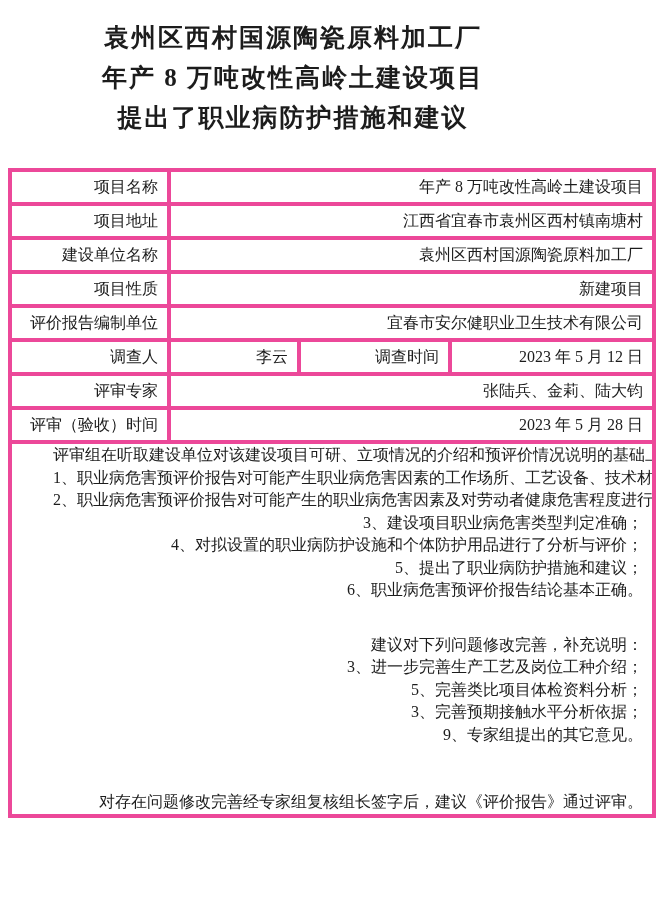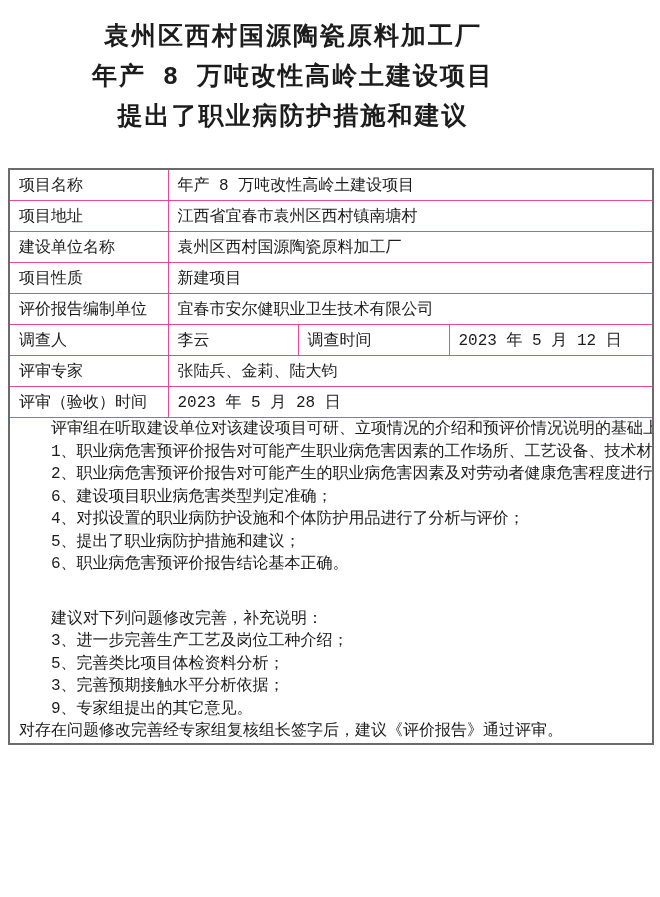--- a/index.html
+++ b/index.html
@@ -3,41 +3,41 @@
 <meta charset="utf-8">
 <style>
   html, body { margin: 0; padding: 0; }
   body {
     width: 660px; height: 897px;
     background: #ffffff;
     color: #1c1c1c;
     font-family: "Liberation Serif", "DejaVu Serif", serif;
     overflow: hidden;
   }
-  .page { width: 586px; height: 897px; position: relative; font-family: Liberation Mono, monospace; }
+  .page { width: 586px; height: 897px; position: relative; }
 
   .doc-title { text-align: center; padding-top: 18px; }
   .doc-title .t-line {
     font-size: 25px;
     font-weight: bold;
     line-height: 40px;
     letter-spacing: 2px;
     white-space: nowrap;
   }
 
   table.info {
     border-collapse: collapse;
     table-layout: fixed;
     width: 644px;
     margin: 30px 8px 0 8px;
   }
   table.info td {
-    border: 1px solid #ec4899;
+    border: 4px solid #ec4899;
     font-size: 16px;
-    text-align: left;
+    text-align: right;
     vertical-align: middle;
     height: 30px;
     padding: 0 9px;
     overflow: hidden;
     white-space: nowrap;
   }
   table.info { border: 2px solid #6b6b6b; }
 
   td.opinion-cell {
     height: 430px;
@@ -46,21 +46,21 @@
     padding: 3px 7px 0 7px;
     white-space: normal;
   }
   .opinion-cell p {
     margin: 0;
     font-size: 16px;
     line-height: 22.5px;
     text-indent: 2em;
   }
   .opinion-cell p.gap-1 { margin-top: 32px; }
-  .opinion-cell p.gap-2 { }
+  .opinion-cell p.gap-2 { margin-top: 45px; }
   .opinion-cell p.no-indent { text-indent: 0; }
 </style>
 </head>
 <body>
 
 <div class="page">
 
   <div class="doc-title">
     <div class="t-line">袁州区西村国源陶瓷原料加工厂</div>
     <div class="t-line">年产 8 万吨改性高岭土建设项目</div>
@@ -107,21 +107,21 @@
       </tr>
       <tr>
         <td>评审（验收）时间</td>
         <td colspan="3">2023 年 5 月 28 日</td>
       </tr>
       <tr>
         <td colspan="4" class="opinion-cell">
           <p>评审组在听取建设单位对该建设项目可研、立项情况的介绍和预评价情况说明的基础上，查阅了有关资料，评审了《评价报告》，经过认真讨论，形成以下意见：</p>
           <p>1、职业病危害预评价报告对可能产生职业病危害因素的工作场所、工艺设备、技术材料等进行了描述；</p>
           <p>2、职业病危害预评价报告对可能产生的职业病危害因素及对劳动者健康危害程度进行了分析和评价；</p>
-          <p>6、建设项目职业病危害类型判定准确；</p>
+          <p>3、建设项目职业病危害类型判定准确；</p>
           <p>4、对拟设置的职业病防护设施和个体防护用品进行了分析与评价；</p>
           <p>5、提出了职业病防护措施和建议；</p>
           <p>6、职业病危害预评价报告结论基本正确。</p>
           <p class="gap-1">建议对下列问题修改完善，补充说明：</p>
           <p>3、进一步完善生产工艺及岗位工种介绍；</p>
           <p>5、完善类比项目体检资料分析；</p>
           <p>3、完善预期接触水平分析依据；</p>
           <p>9、专家组提出的其它意见。</p>
           <p class="gap-2 no-indent">对存在问题修改完善经专家组复核组长签字后，建议《评价报告》通过评审。</p>
         </td>

